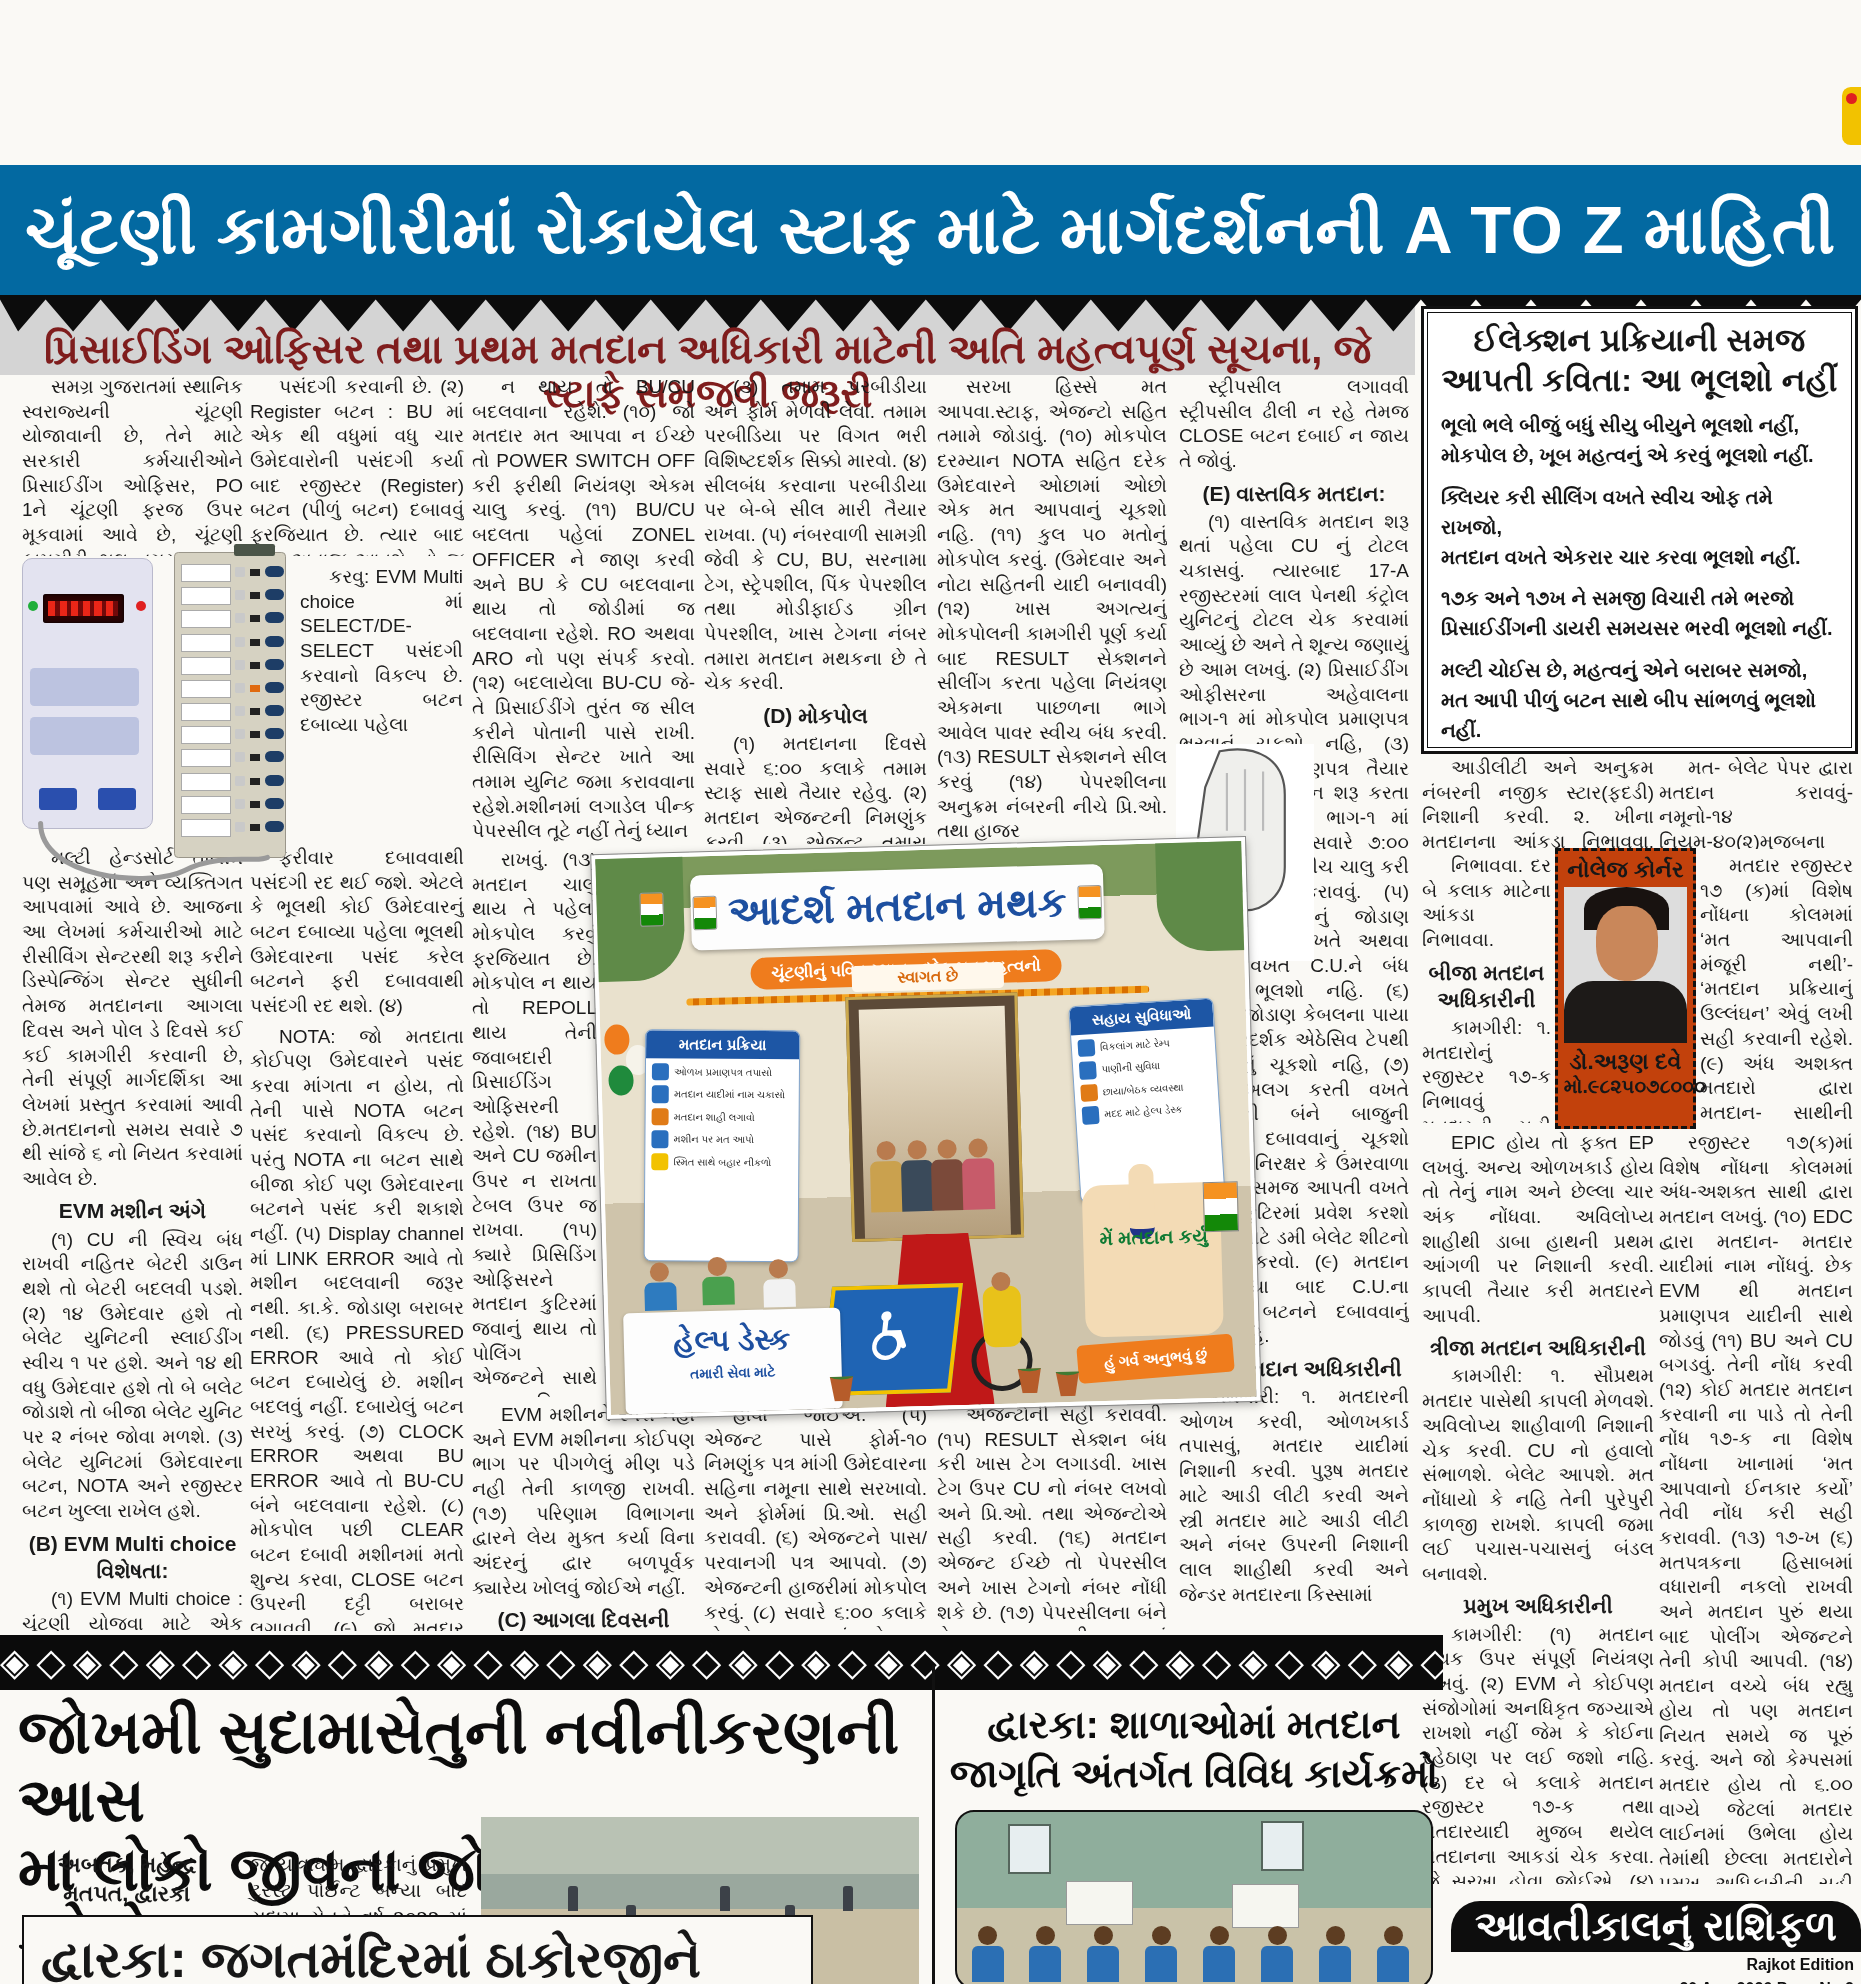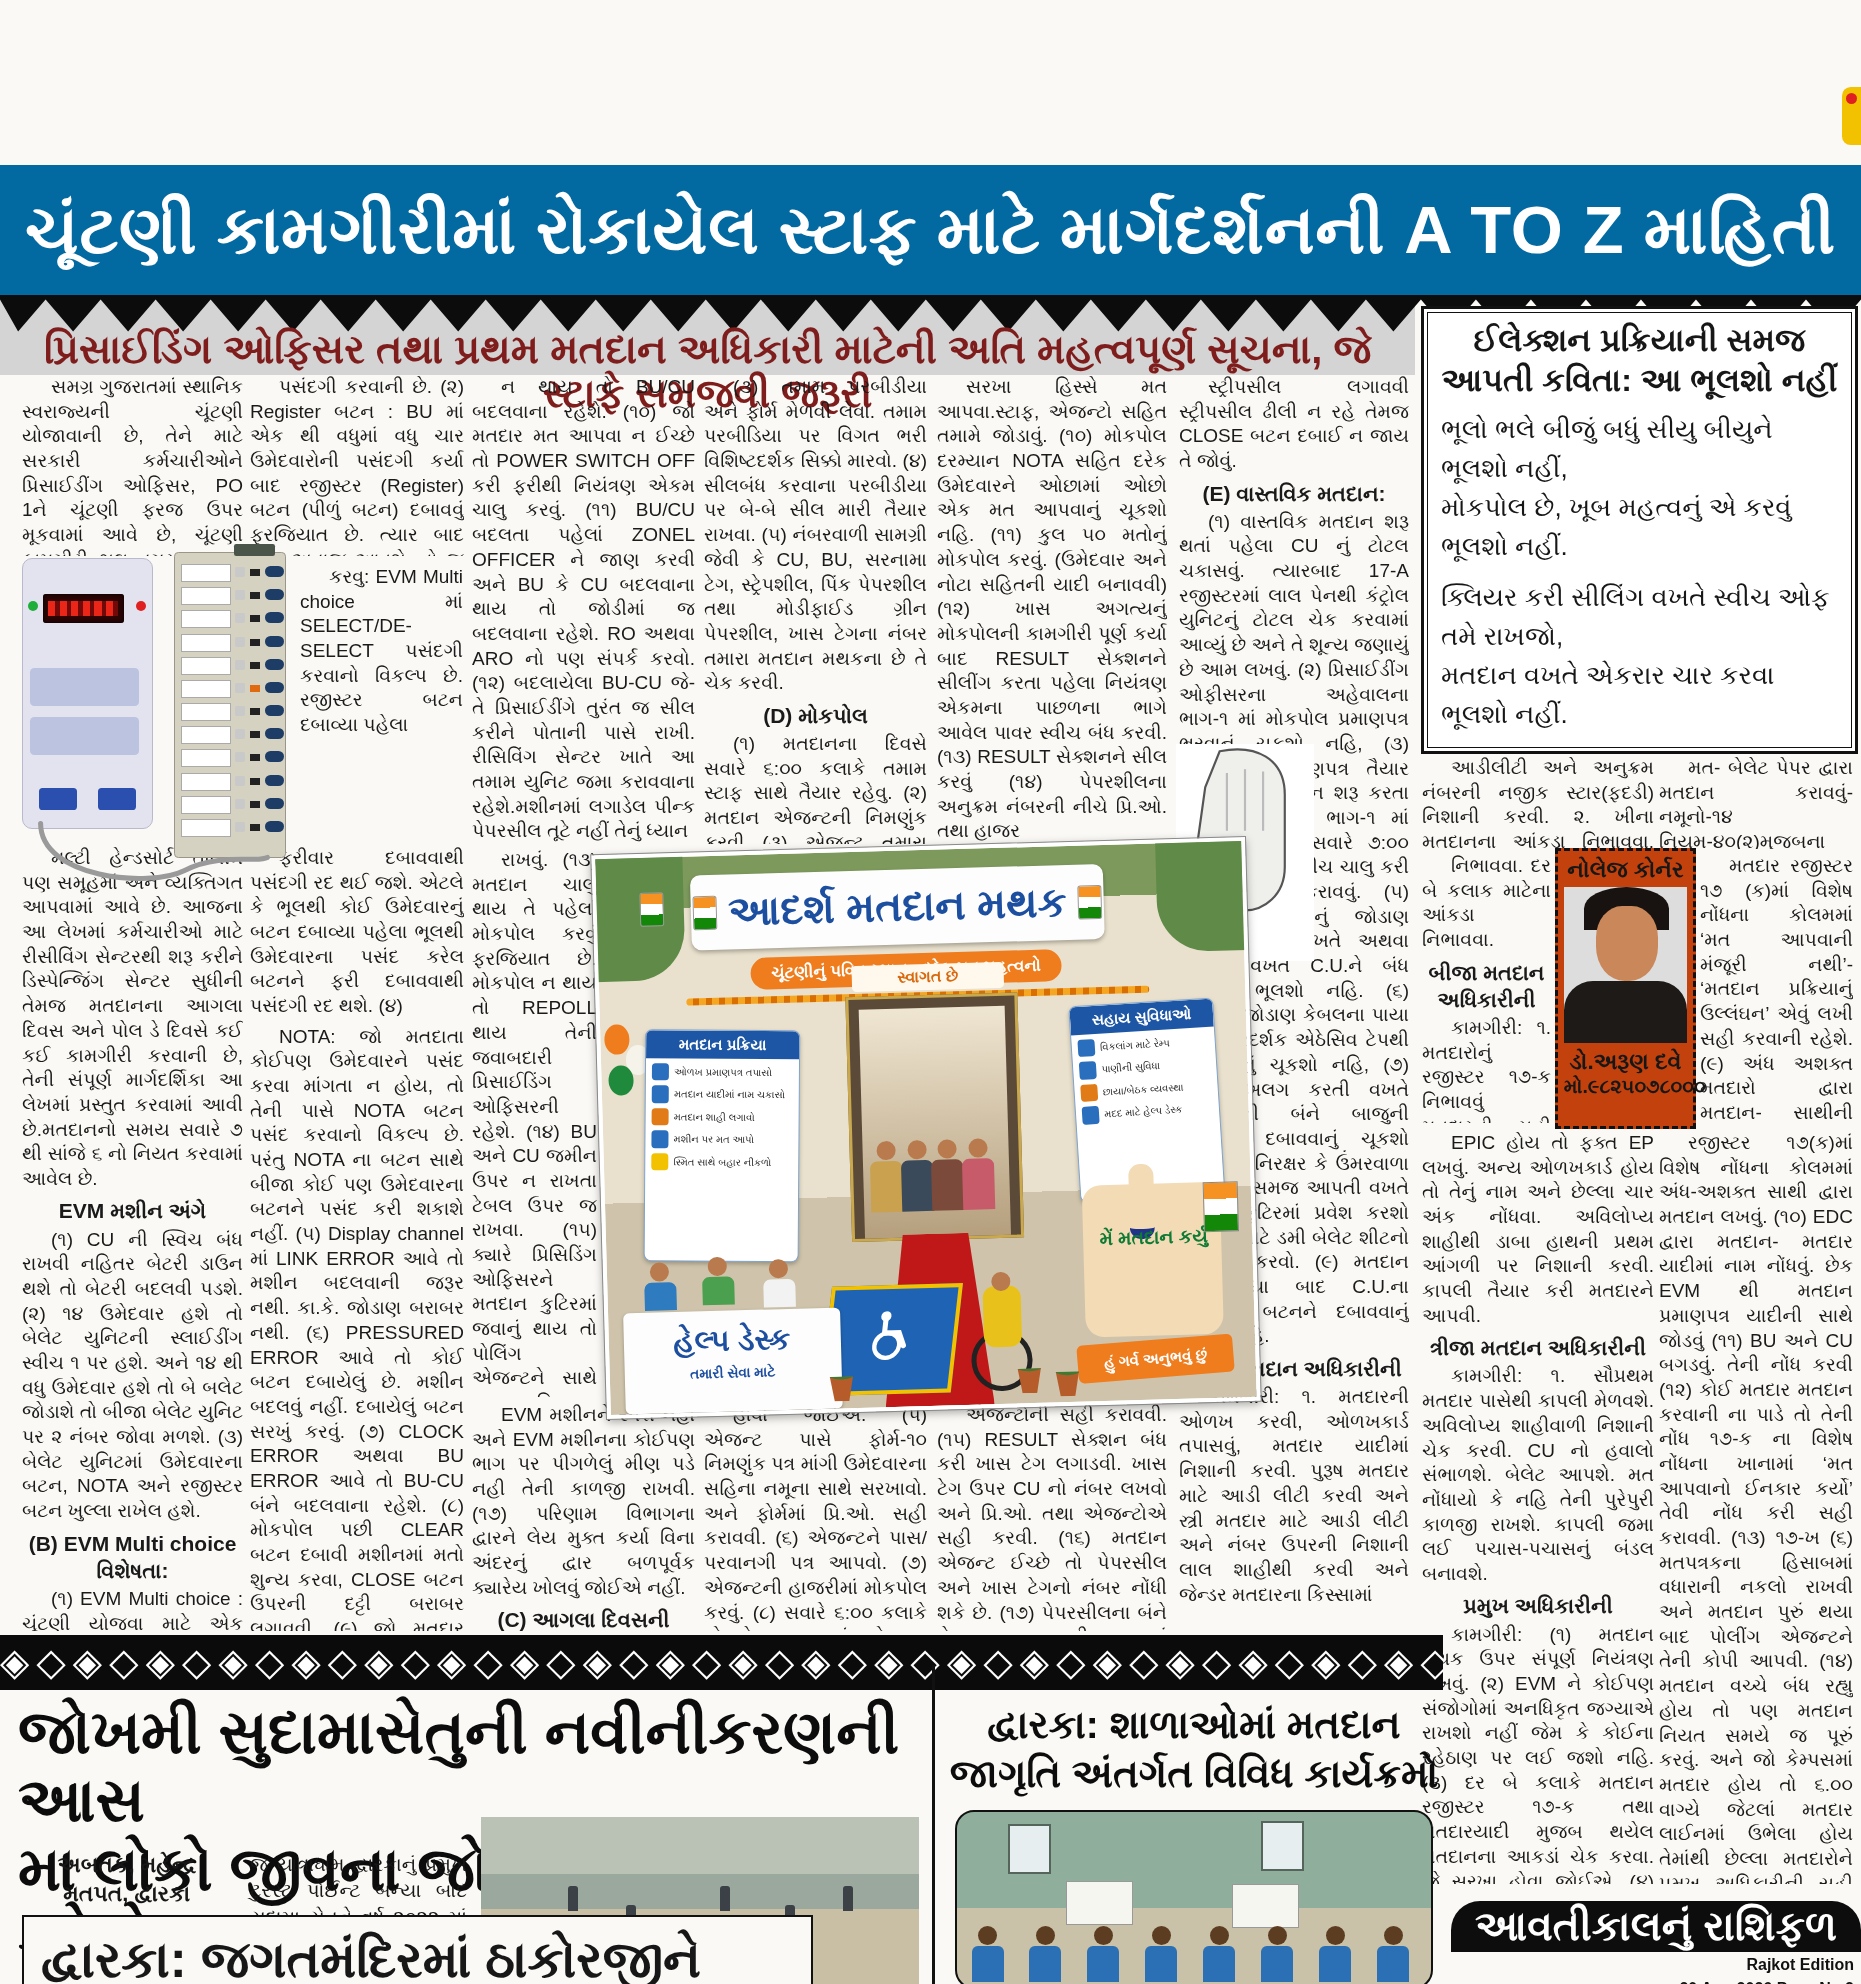--- a/index.html
+++ b/index.html
@@ -14,21 +14,21 @@
             border-top:2.2px solid #222;border-bottom:2.2px solid #222;}
   
   .mainband{background:#0369a1;}
   .mainhead{color:#fff;font-size:67px;font-weight:800;text-align:center;line-height:1.05;letter-spacing:0.7px;}
   .grayband{background:#d4d4d4;}
   .subhead{font-size:40px;font-weight:bold;color:#7f1d1d;text-align:center;line-height:1.1;}
   
   .poembox{border:3.6px solid #111;background:#fff;}
   .poembox .inner{border:1.4px solid #111;margin:2.9px;height:calc(100% - 5.8px);box-sizing:border-box;padding:7.2px 13px;overflow:hidden;}
   .poemtitle{font-size:32px;font-weight:800;text-align:center;line-height:1.25;margin-bottom:10px;}
-  .pline{font-size:26px;line-height:1.5;}
+  .pline{font-size:20px;line-height:1.5;font-weight:bold;}
   .pline:nth-of-type(even){margin-bottom:11.6px;}
   
   .tcol{position:absolute;font-size:19px;line-height:1.3;text-align:justify;overflow:hidden;color:#1a1a1a;}
   .tcol p.cp{margin:0 0 5.8px;text-indent:29px;}
   .tcol .ch{font-weight:800;font-size:21px;text-align:center;margin:5.8px 0 2.9px;}
   
   .cu{background:#e3e3f0;border:1.4px solid #b9b9cc;border-radius:10px;}
   .cu .led{position:absolute;left:20px;top:35px;width:81px;height:29px;background:#2b0404;border-radius:2.9px;box-shadow:inset 0 0 4.3px #000;}
   .cu .led:after{content:"";position:absolute;left:5.8px;top:7.2px;right:5.8px;bottom:7.2px;background:repeating-linear-gradient(90deg,#ff2a1a 0 7.2px,#7a0a0a 7.2px 11.6px);opacity:.9;}
   .cu .dotg{position:absolute;left:5.8px;top:42px;width:10px;height:10px;border-radius:50%;background:#1fae3a;}

